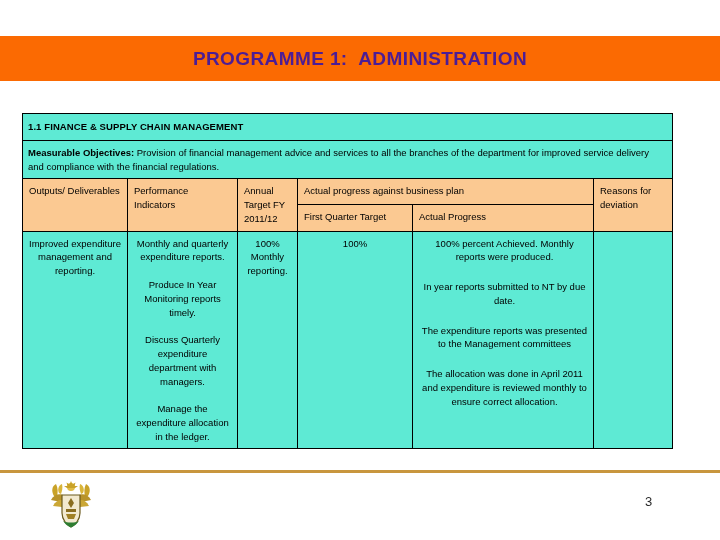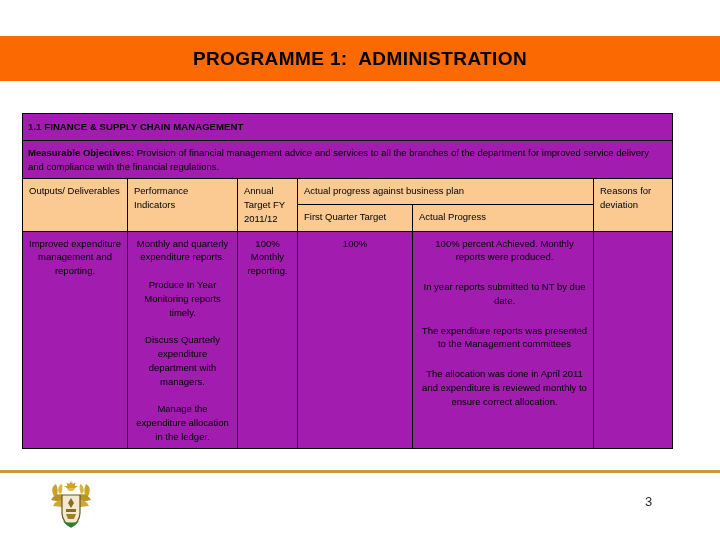--- a/index.html
+++ b/index.html
@@ -22,36 +22,36 @@
     left: 0;
     top: 36px;
     width: 720px;
     height: 45px;
     background: #FB6A02;
     display: flex;
     align-items: center;
     justify-content: center;
   }
   .title-banner .title-text {
-    color: #000000;
+    color: #4c1d95;
     font-size: 19px;
     font-weight: bold;
     letter-spacing: 0.4px;
     white-space: pre;
   }
 
   
   .slide-table {
     position: absolute;
     left: 22px;
     top: 113px;
     width: 650px;
     border-collapse: collapse;
     table-layout: fixed;
-    background: #a21caf;
+    background: #5eead4;
   }
   .slide-table td {
     border: 1px solid #000000;
     vertical-align: top;
     padding: 4px 5px 4px 5px;
     font-size: 9.5px;
     line-height: 1.45;
   }
 
   .cell-section-title {

